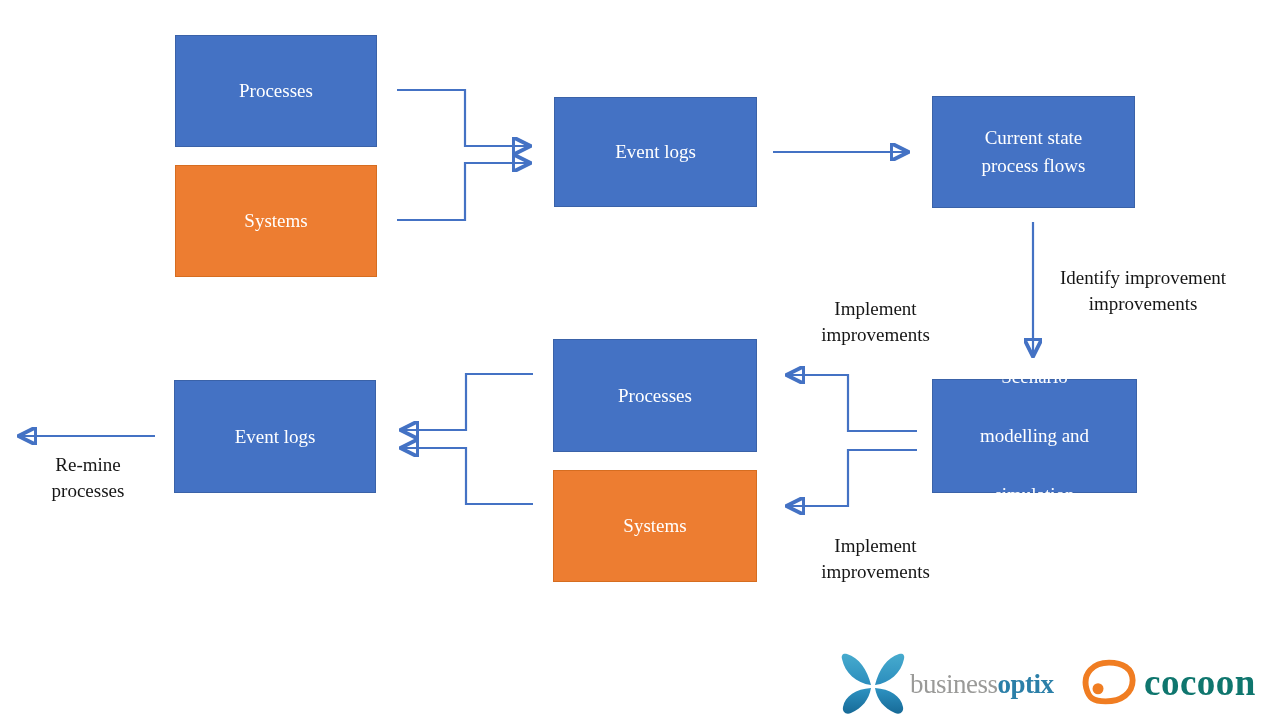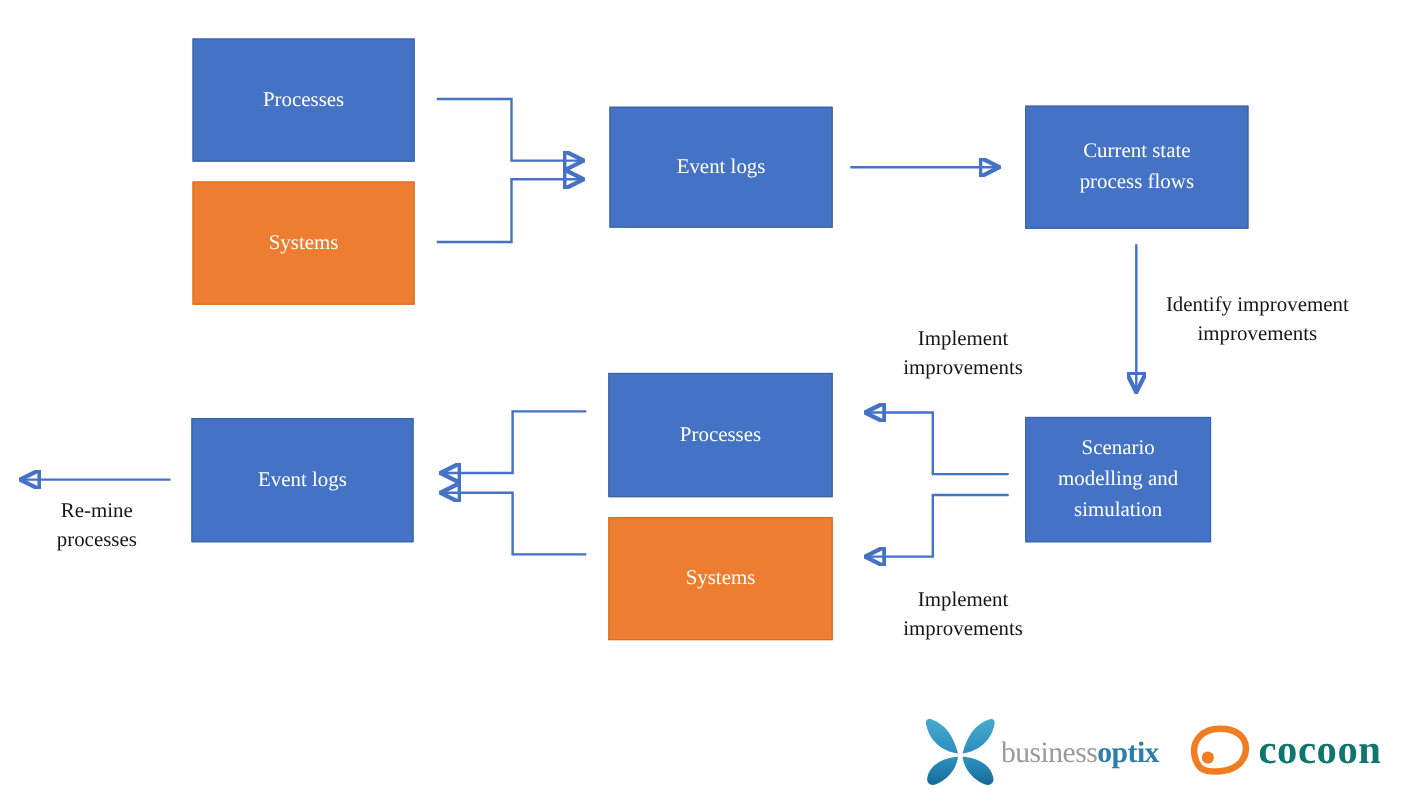--- a/index.html
+++ b/index.html
@@ -17,21 +17,21 @@
   .lbl{
     position:absolute;text-align:center;color:#161616;font-size:19px;line-height:26px;
   }
   #arrow-layer{position:absolute;left:0;top:0;width:1280px;height:720px;}
   #arrow-layer path{stroke:#4472C4;stroke-width:2.2;fill:none;}
   
   #b-processes-top {left:175px;top:35px;width:202px;height:112px;}
   #b-systems-top   {left:175px;top:165px;width:202px;height:112px;}
   #b-eventlogs-top {left:554px;top:97px;width:203px;height:110px;}
   #b-currentstate  {left:932px;top:96px;width:203px;height:112px;}
-  #b-scenario      {left:932px;top:379px;width:169px;height:114px;}
+  #b-scenario      {left:932px;top:379px;width:205px;height:114px;gap:31px;}
   #b-processes-mid {left:553px;top:339px;width:204px;height:113px;}
   #b-systems-mid   {left:553px;top:470px;width:204px;height:112px;}
   #b-eventlogs-bot {left:174px;top:380px;width:202px;height:113px;}
   
   #l-processmining {left:778px;top:84px;width:130px;}
   #l-identify      {left:1028px;top:265px;width:230px;}
   #l-implement-top {left:803px;top:296px;width:145px;}
   #l-implement-bot {left:803px;top:533px;width:145px;}
   #l-remine        {left:27px;top:452px;width:122px;}
   

